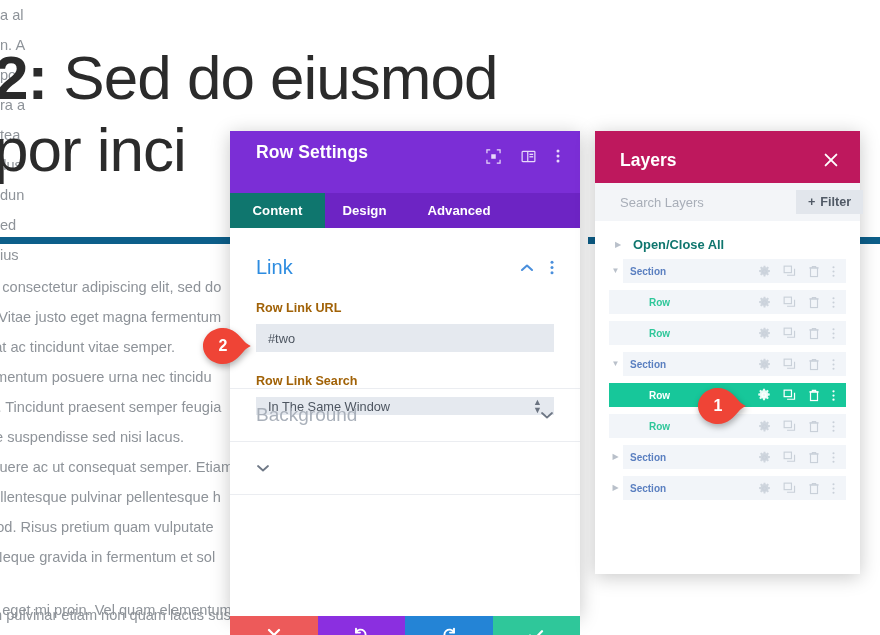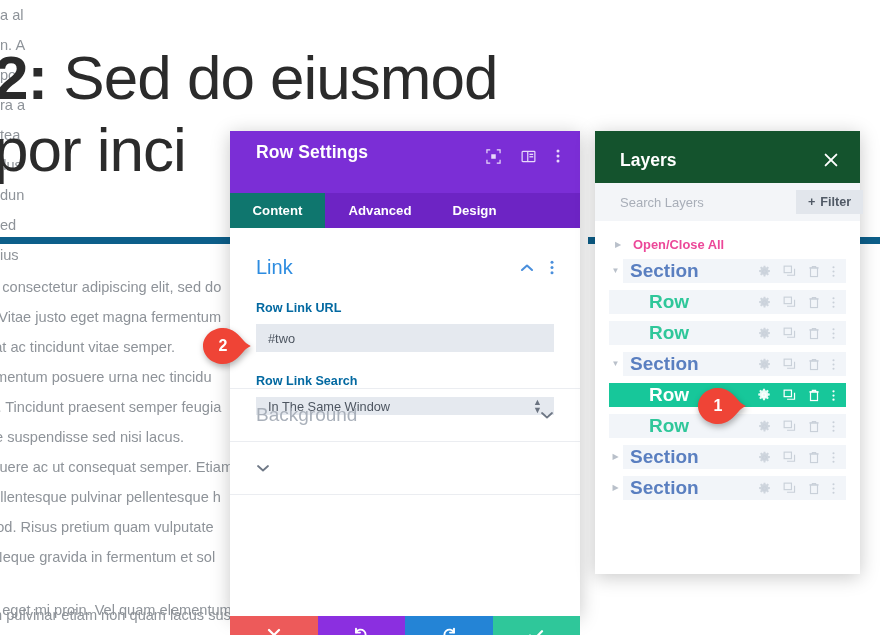--- a/index.html
+++ b/index.html
@@ -48,21 +48,21 @@
   .rs-tab.t0 { width:95px; }
   .rs-tab.t1 { width:79px; }
   .rs-tab.t2 { width:110px; }
   .rs-tab.active { background:#0f766e; }
 
   .rs-body { background:#fff; height:388px; position:relative; }
   .sec-link { padding:28px 26px 0 26px; }
   .link-head { display:flex; align-items:center; }
   .link-title { color:#2d8ce0; font-size:20px; font-weight:400; flex:1; }
   .link-head-ico { color:#4a8fdc; margin-left:16px; display:flex; align-items:center; cursor:pointer; }
-  .fld-label { margin-top:22px; color:#0369a1; font-size:12.6px; font-weight:700; }
+  .fld-label { margin-top:22px; color:#a16207; font-size:12.6px; font-weight:700; }
   .fld-input {
     margin-top:9px; height:28px; background:#e5e9ef; border:none; width:100%;
     font-size:12.8px; color:#4d5560; padding:0 12px; font-family:"Liberation Sans", sans-serif;
   }
   .fld-select {
     margin-top:9px; height:18px; background:#e5e9ef; width:100%;
     font-size:12.8px; color:#4d5560; padding:0 12px; display:flex; align-items:center;
     position:relative; cursor:pointer;
   }
   .fld-select .updown { position:absolute; right:12px; top:50%; transform:translateY(-50%);
@@ -80,45 +80,45 @@
   .fb-cancel { background:#ed5a5a; }
   .fb-undo   { background:#8b2fe0; }
   .fb-redo   { background:#2484d6; }
   .fb-save   { background:#2fc79a; }
 
   
   .ly-panel {
     position:absolute; left:595px; top:131px; width:265px; height:443px;
     background:#fff; box-shadow:0 3px 18px rgba(0,0,0,.22);
   }
-  .ly-header { background:#14532d; height:52px; display:flex; align-items:center; padding:7px 22px 0 25px; }
+  .ly-header { background:#be185d; height:52px; display:flex; align-items:center; padding:7px 22px 0 25px; }
   .ly-title { color:#fff; font-size:17.5px; font-weight:700; flex:1; }
   .ly-close { color:#fff; font-size:18px; cursor:pointer; line-height:1; }
 
   .ly-search { background:#f3f5f8; height:38px; display:flex; align-items:center; padding:0 13px 0 25px; }
   .ly-search input {
     flex:1; background:transparent; border:none; outline:none;
     font-size:13px; color:#6a7280; font-family:"Liberation Sans", sans-serif;
   }
   .ly-search input::placeholder { color:#a8aeb8; }
   .ly-filter {
     background:#e2e6ec; color:#515a66; font-size:12.6px; font-weight:700;
     padding:5px 12px; display:flex; align-items:center; gap:5px; cursor:pointer;
   }
 
   .ly-list { padding:8px 14px 0 14px; background:#fff; }
   .ly-openall { height:30px; display:flex; align-items:center; padding-left:6px; }
   .ly-openall .tri { width:12px; color:#b9c0ca; font-size:8px; }
-  .ly-openall span.txt { color:#ec4899; font-size:12.9px; font-weight:700; margin-left:6px; }
+  .ly-openall span.txt { color:#0f766e; font-size:12.9px; font-weight:700; margin-left:6px; }
 
   .ly-row {
     height:24px; display:flex; align-items:center; background:#f2f5f9;
     margin-bottom:7px; position:relative; cursor:pointer;
   }
-  .ly-row .lbl { font-size:19px; font-weight:700; flex:1; }
+  .ly-row .lbl { font-size:10px; font-weight:700; flex:1; }
   .ly-row.type-section .lbl { color:#5a7fc0; }
   .ly-row.type-row .lbl { color:#2fc79a; }
   .ly-row .acts { display:flex; align-items:center; gap:12px; padding-right:11px; color:#c9d0d9; }
   .ly-row .acts .ai { display:flex; align-items:center; cursor:pointer; }
 
   .ly-row.selected { background:#17c79a; }
   .ly-row.selected .lbl { color:#fff; }
   .ly-row.selected .acts { color:#fff; }
 
   
@@ -218,22 +218,22 @@
             <circle cx="2" cy="3" r="1.5"></circle>
               <circle cx="2" cy="8" r="1.5"></circle>
               <circle cx="2" cy="13" r="1.5"></circle>
           </svg>
         </span>
       </div>
     </div>
 
     <div class="rs-tabs">
       <div class="rs-tab t0 active">Content</div>
+      <div class="rs-tab t1">Design</div>
       <div class="rs-tab t2">Advanced</div>
-      <div class="rs-tab t1">Design</div>
     </div>
 
     <div class="rs-body">
       <div class="sec-link">
         <div class="link-head">
           <div class="link-title">Link</div>
           <span class="link-head-ico">
             <svg width="14" height="10" viewBox="0 0 14 10" fill="none" stroke="currentColor" stroke-width="2.1" stroke-linecap="round" stroke-linejoin="round">
               <polyline points="2,7 7,2.5 12,7"></polyline>
             </svg>

